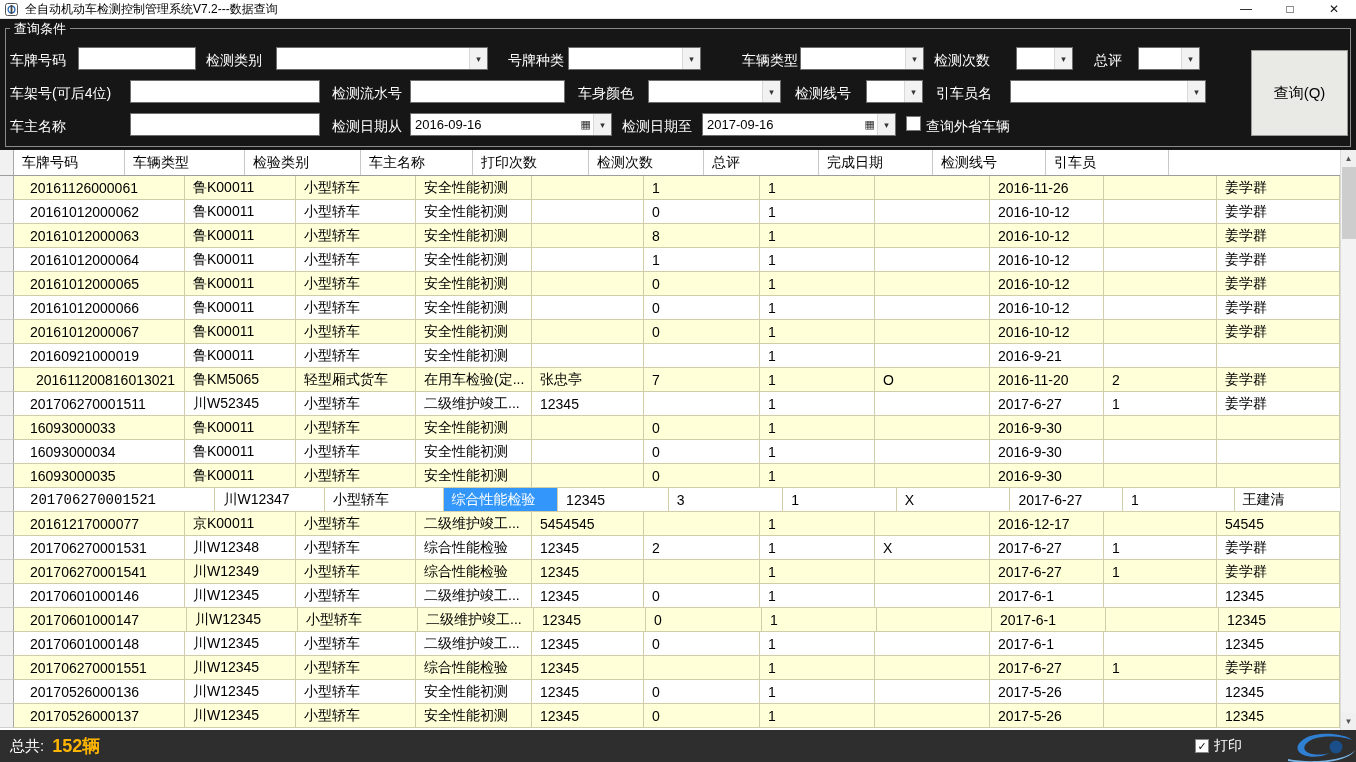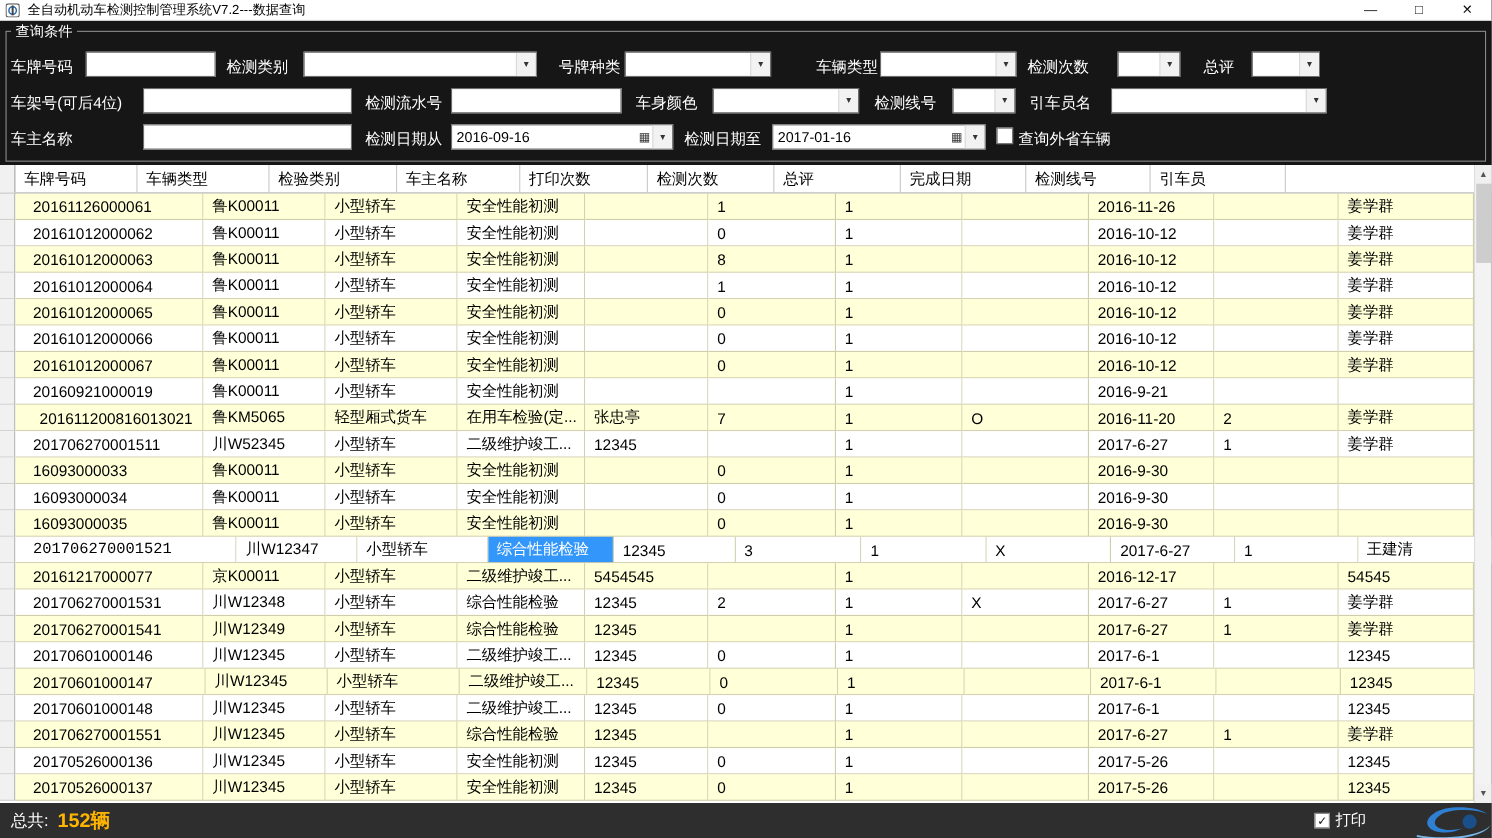--- a/index.html
+++ b/index.html
@@ -130,27 +130,28 @@
       <span class="qfield-label" style="left: 10px; top: 99px;">车主名称</span>
       <input class="qinput" style="left: 130px; top: 94px; width: 190px;">
       <span class="qfield-label" style="left: 332px; top: 99px;">检测日期从</span>
       <div class="qselect" style="left: 410px; top: 94px; width: 202px;">
         <span class="sel-value">2016-09-16</span>
         <span class="cal-icon">▦</span>
         <span class="sel-arrow">▾</span>
       </div>
       <span class="qfield-label" style="left: 622px; top: 99px;">检测日期至</span>
       <div class="qselect" style="left: 702px; top: 94px; width: 194px;">
-        <span class="sel-value">2017-01-16</span>
+        <span class="sel-value">2017-09-16</span>
         <span class="cal-icon">▦</span>
         <span class="sel-arrow">▾</span>
       </div>
       <span class="qfield-label" style="left: 926px; top: 99px;">查询外省车辆</span>
       <span class="qcheckbox" style="left: 906px; top: 97px;"></span>
     </div>
+  <button class="query-btn">查询(Q)</button>
 </div>
 
 <div class="table-area">
   <div class="thead" id="thead">
       <div class="gutter"></div>
       <div class="th" style="width: 111px;">车牌号码</div>
       <div class="th" style="width: 120px;">车辆类型</div>
       <div class="th" style="width: 116px;">检验类别</div>
       <div class="th" style="width: 112px;">车主名称</div>
       <div class="th" style="width: 116px;">打印次数</div>

